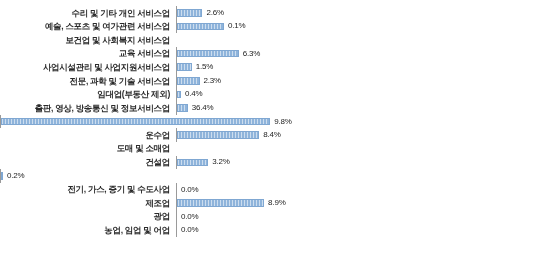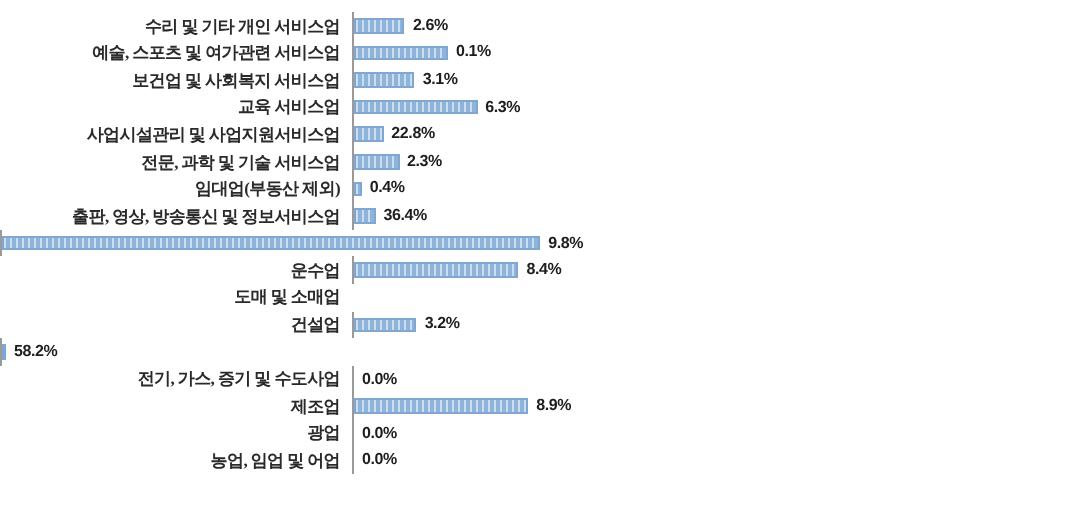--- a/index.html
+++ b/index.html
@@ -43,21 +43,20 @@
     text-align: right;
     padding-right: 6px;
     box-sizing: border-box;
     font-size: 8.5px;
     font-weight: bold;
     color: #2a2a2a;
     letter-spacing: -0.3px;
     white-space: nowrap;
     overflow: visible;
     line-height: 1;
-    font-family: Liberation Serif, serif;
   }
 
   .bar-zone {
     position: relative;
     flex: 1 1 auto;
     height: 100%;
     display: flex;
     align-items: center;
     border-left: 1px solid #9a9a9a;
     box-sizing: border-box;
@@ -73,21 +72,21 @@
         rgba(255,255,255,0.55) 1px,
         rgba(143,180,219,0) 1px,
         rgba(143,180,219,0) 3px);
     border: 0.5px solid #7FA7D2;
     box-sizing: border-box;
     flex: 0 0 auto;
   }
 
   .val-label {
     font-size: 8px;
-    font-weight: bold;
+    font-weight: normal;
     color: #1d1d1d;
     margin-left: 4px;
     white-space: nowrap;
     line-height: 1;
     letter-spacing: -0.2px;
   }
 </style>
 </head>
 <body>
 
@@ -102,37 +101,33 @@
       </div>
       <div class="bar-row">
         <div class="cat-label">예술, 스포츠 및 여가관련 서비스업</div>
         <div class="bar-zone">
           <div class="bar" style="width: 46.9818px; background-color: rgb(143, 180, 219);"></div>
           <span class="val-label">0.1%</span>
         </div>
       </div>
       <div class="bar-row">
         <div class="cat-label">보건업 및 사회복지 서비스업</div>
-        <div class="bar-zone">
-          <div class="bar" style="width: 30.3424px; background-color: rgb(143, 180, 219);"></div>
-          <span class="val-label">3.1%</span>
-        </div>
       </div>
       <div class="bar-row">
         <div class="cat-label">교육 서비스업</div>
         <div class="bar-zone">
           <div class="bar" style="width: 61.6636px; background-color: rgb(143, 180, 219);"></div>
           <span class="val-label">6.3%</span>
         </div>
       </div>
       <div class="bar-row">
         <div class="cat-label">사업시설관리 및 사업지원서비스업</div>
         <div class="bar-zone">
           <div class="bar" style="width: 14.6818px; background-color: rgb(143, 180, 219);"></div>
-          <span class="val-label">22.8%</span>
+          <span class="val-label">1.5%</span>
         </div>
       </div>
       <div class="bar-row">
         <div class="cat-label">전문, 과학 및 기술 서비스업</div>
         <div class="bar-zone">
           <div class="bar" style="width: 22.5121px; background-color: rgb(143, 180, 219);"></div>
           <span class="val-label">2.3%</span>
         </div>
       </div>
       <div class="bar-row">
@@ -168,21 +163,21 @@
       <div class="bar-row">
         <div class="cat-label">건설업</div>
         <div class="bar-zone">
           <div class="bar" style="width: 31.3212px; background-color: rgb(143, 180, 219);"></div>
           <span class="val-label">3.2%</span>
         </div>
       </div>
       <div class="bar-row">
         <div class="bar-zone">
           <div class="bar" style="width: 1.95758px; background-color: rgb(143, 180, 219);"></div>
-          <span class="val-label">58.2%</span>
+          <span class="val-label">0.2%</span>
         </div>
       </div>
       <div class="bar-row">
         <div class="cat-label">전기, 가스, 증기 및 수도사업</div>
         <div class="bar-zone">
           <span class="val-label">0.0%</span>
         </div>
       </div>
       <div class="bar-row">
         <div class="cat-label">제조업</div>

